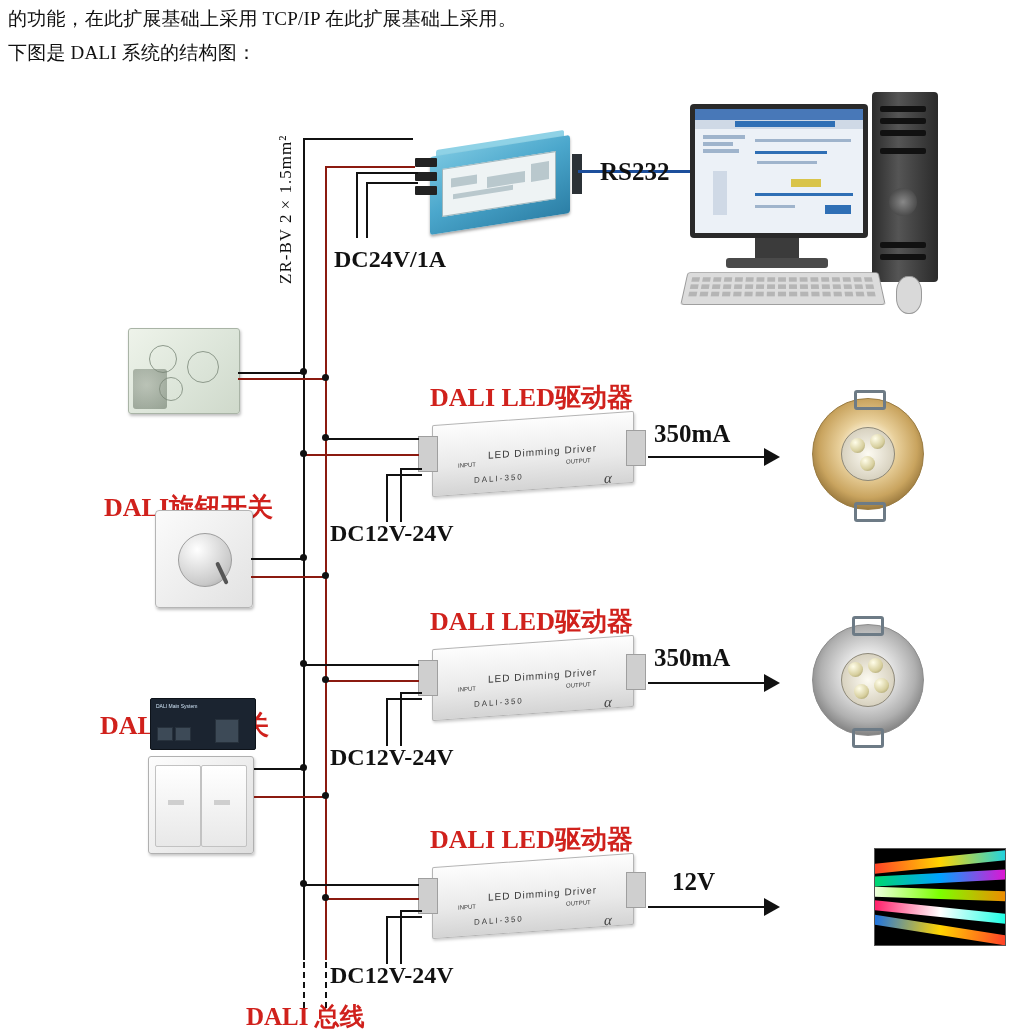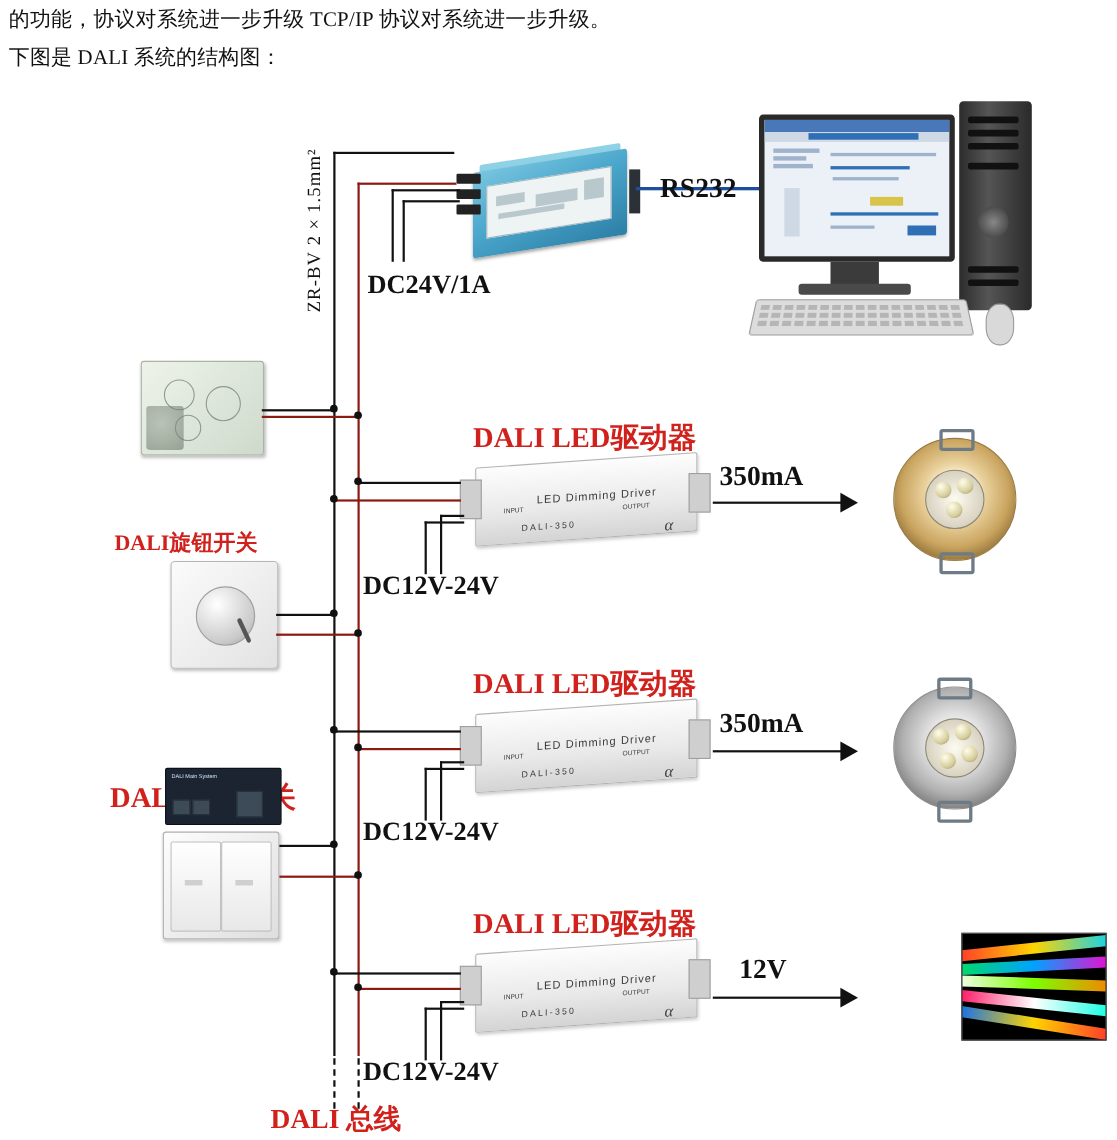--- a/index.html
+++ b/index.html
@@ -89,21 +89,21 @@
 
   .rgbstrip{position:absolute;left:874px;top:770px;width:130px;height:96px;border:1px solid #555;background:#000;overflow:hidden;}
   .rgbstrip .band{position:absolute;height:10px;border-radius:6px;}
 
   
   #dali-bus-label{font-size:25px;}
 </style>
 </head>
 <body>
 
-<div class="doc-text" id="doc-line-1">的功能，协议对系统进一步升级 TCP/IP 协议对系统进一步升级。</div>
+<div class="doc-text" id="doc-line-1">的功能，在此扩展基础上采用 TCP/IP 在此扩展基础上采用。</div>
 <div class="doc-text" id="doc-line-2">下图是 DALI 系统的结构图：</div>
 
 <div class="diagram">
 
   <div class="bus-text" style="left:276px;top:16px;height:190px;">ZR-BV 2×1.5mm²</div>
 
   <div class="wire wire-v" style="left:303px;top:60px;height:822px;"></div>
   <div class="wire wire-v wire-red" style="left:325px;top:88px;height:794px;"></div>
   <div class="dash-v" style="left:303px;top:884px;height:46px;"></div>
   <div class="dash-v" style="left:325px;top:884px;height:46px;"></div>
@@ -179,21 +179,21 @@
     <div class="ring" style="left:58px;top:22px;width:30px;height:30px;"></div>
     <div class="ring" style="left:30px;top:48px;width:22px;height:22px;"></div>
     <div class="deco"></div>
   </div>
 
   <div class="wire wire-h" style="left:238px;top:294px;width:67px;"></div>
   <div class="wire wire-h wire-red" style="left:238px;top:300px;width:89px;"></div>
   <div class="dot" style="left:300px;top:290px;"></div>
   <div class="dot" style="left:322px;top:296px;"></div>
 
-  <div class="red-title" style="left:104px;top:402px;font-size:20px;">DALI旋钮开关</div>
+  <div class="red-title" style="left:104px;top:412px;font-size:26px;">DALI旋钮开关</div>
   <div class="knob-sw">
     <div class="knob">
         <div class="ptr"></div>
       </div>
   </div>
   <div class="wire wire-h" style="left:251px;top:480px;width:54px;"></div>
   <div class="wire wire-h wire-red" style="left:251px;top:498px;width:76px;"></div>
   <div class="dot" style="left:300px;top:476px;"></div>
   <div class="dot" style="left:322px;top:494px;"></div>
 

